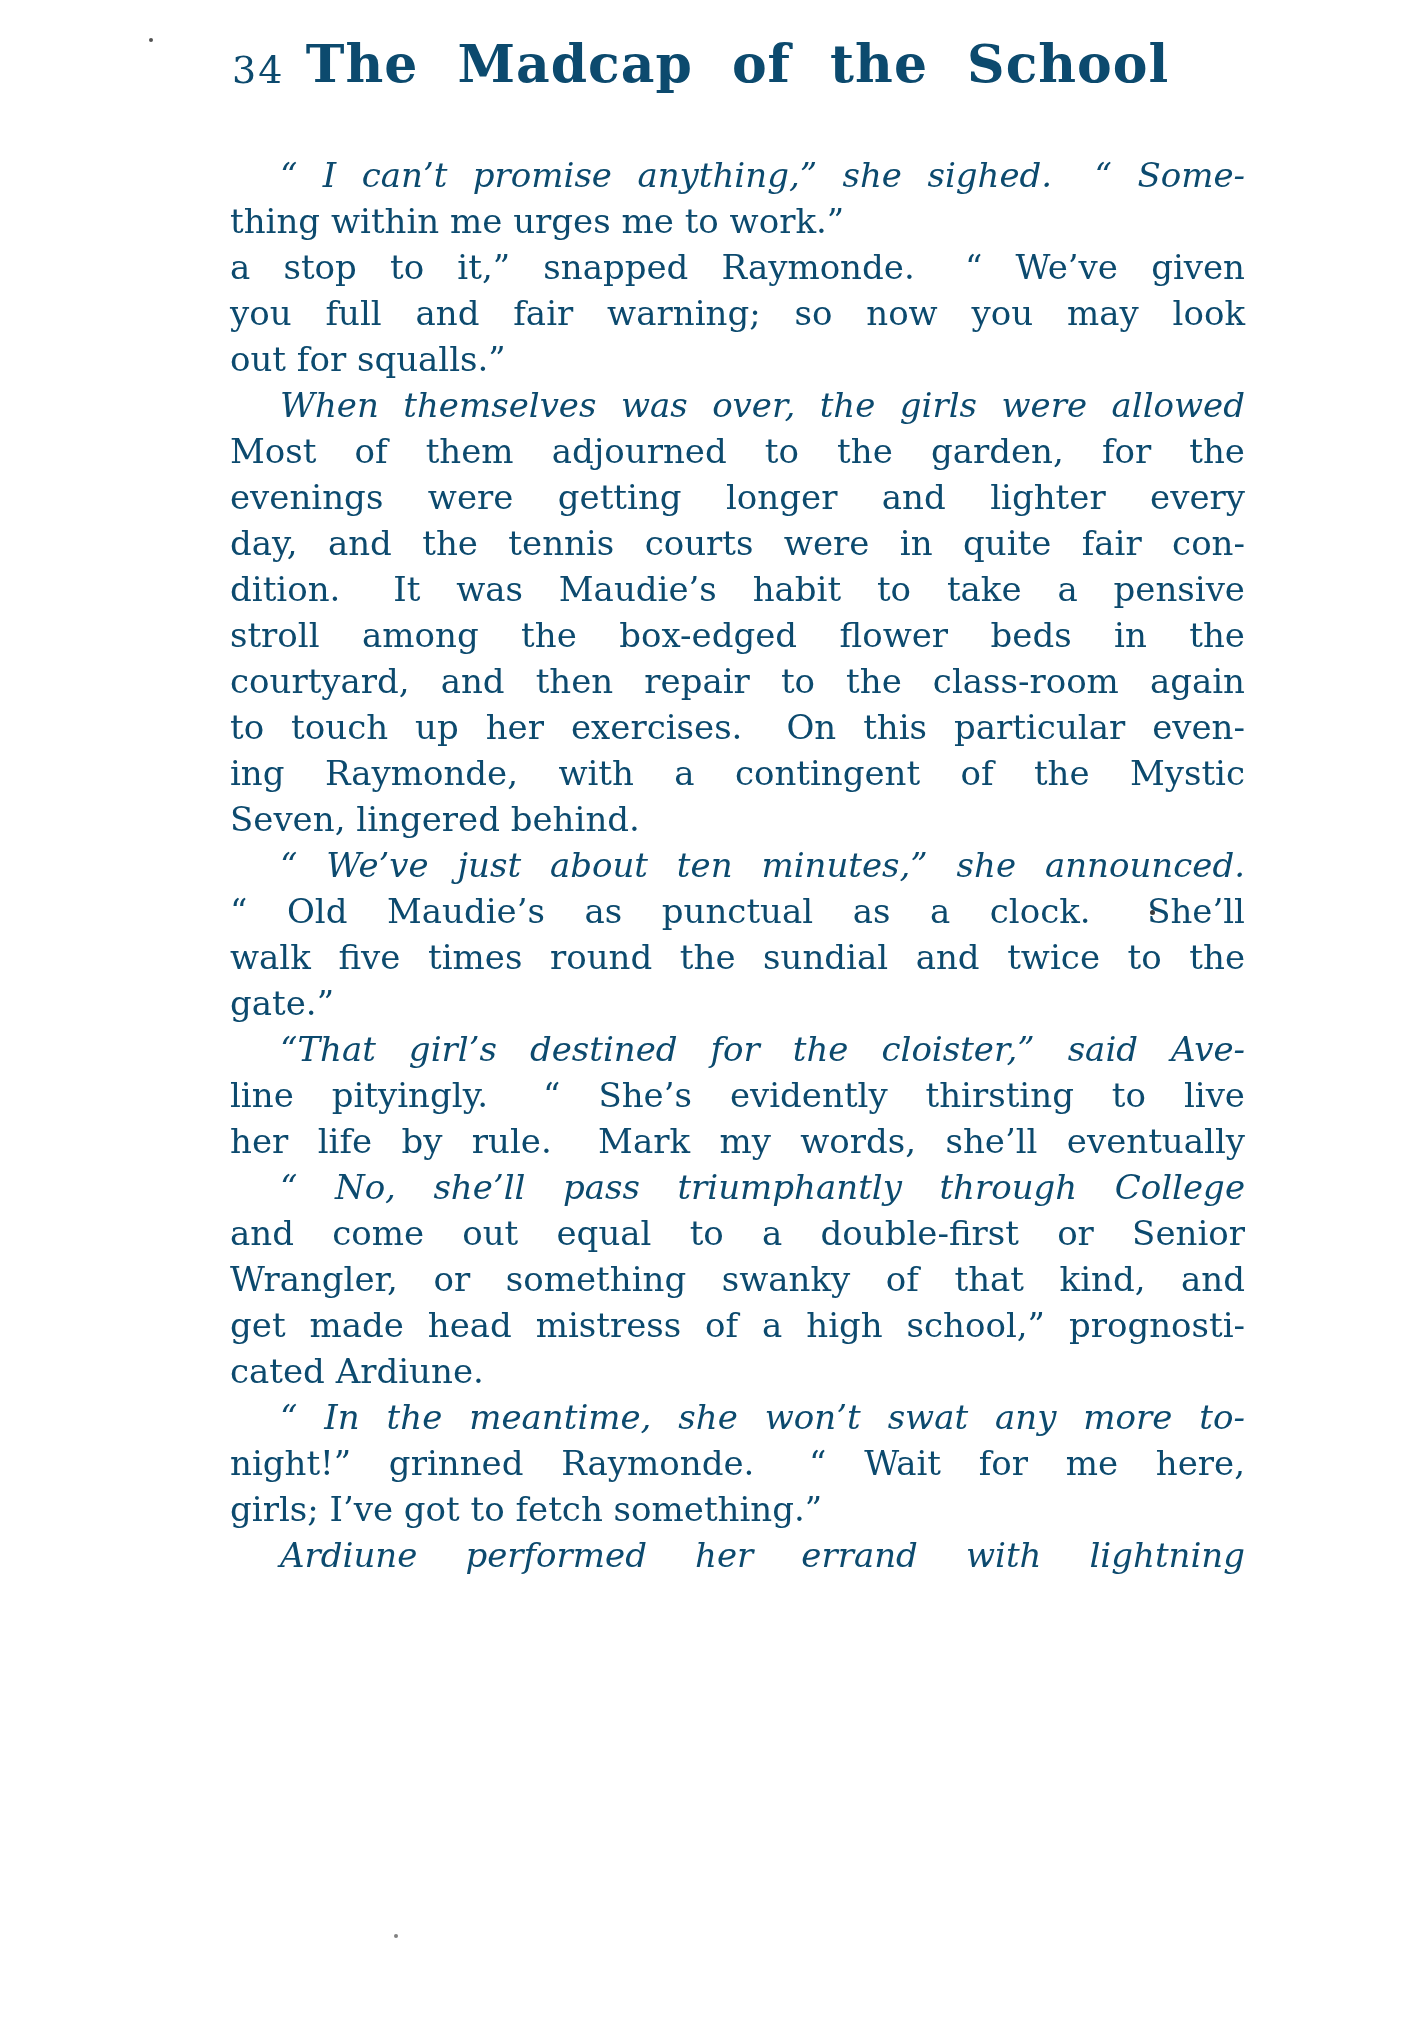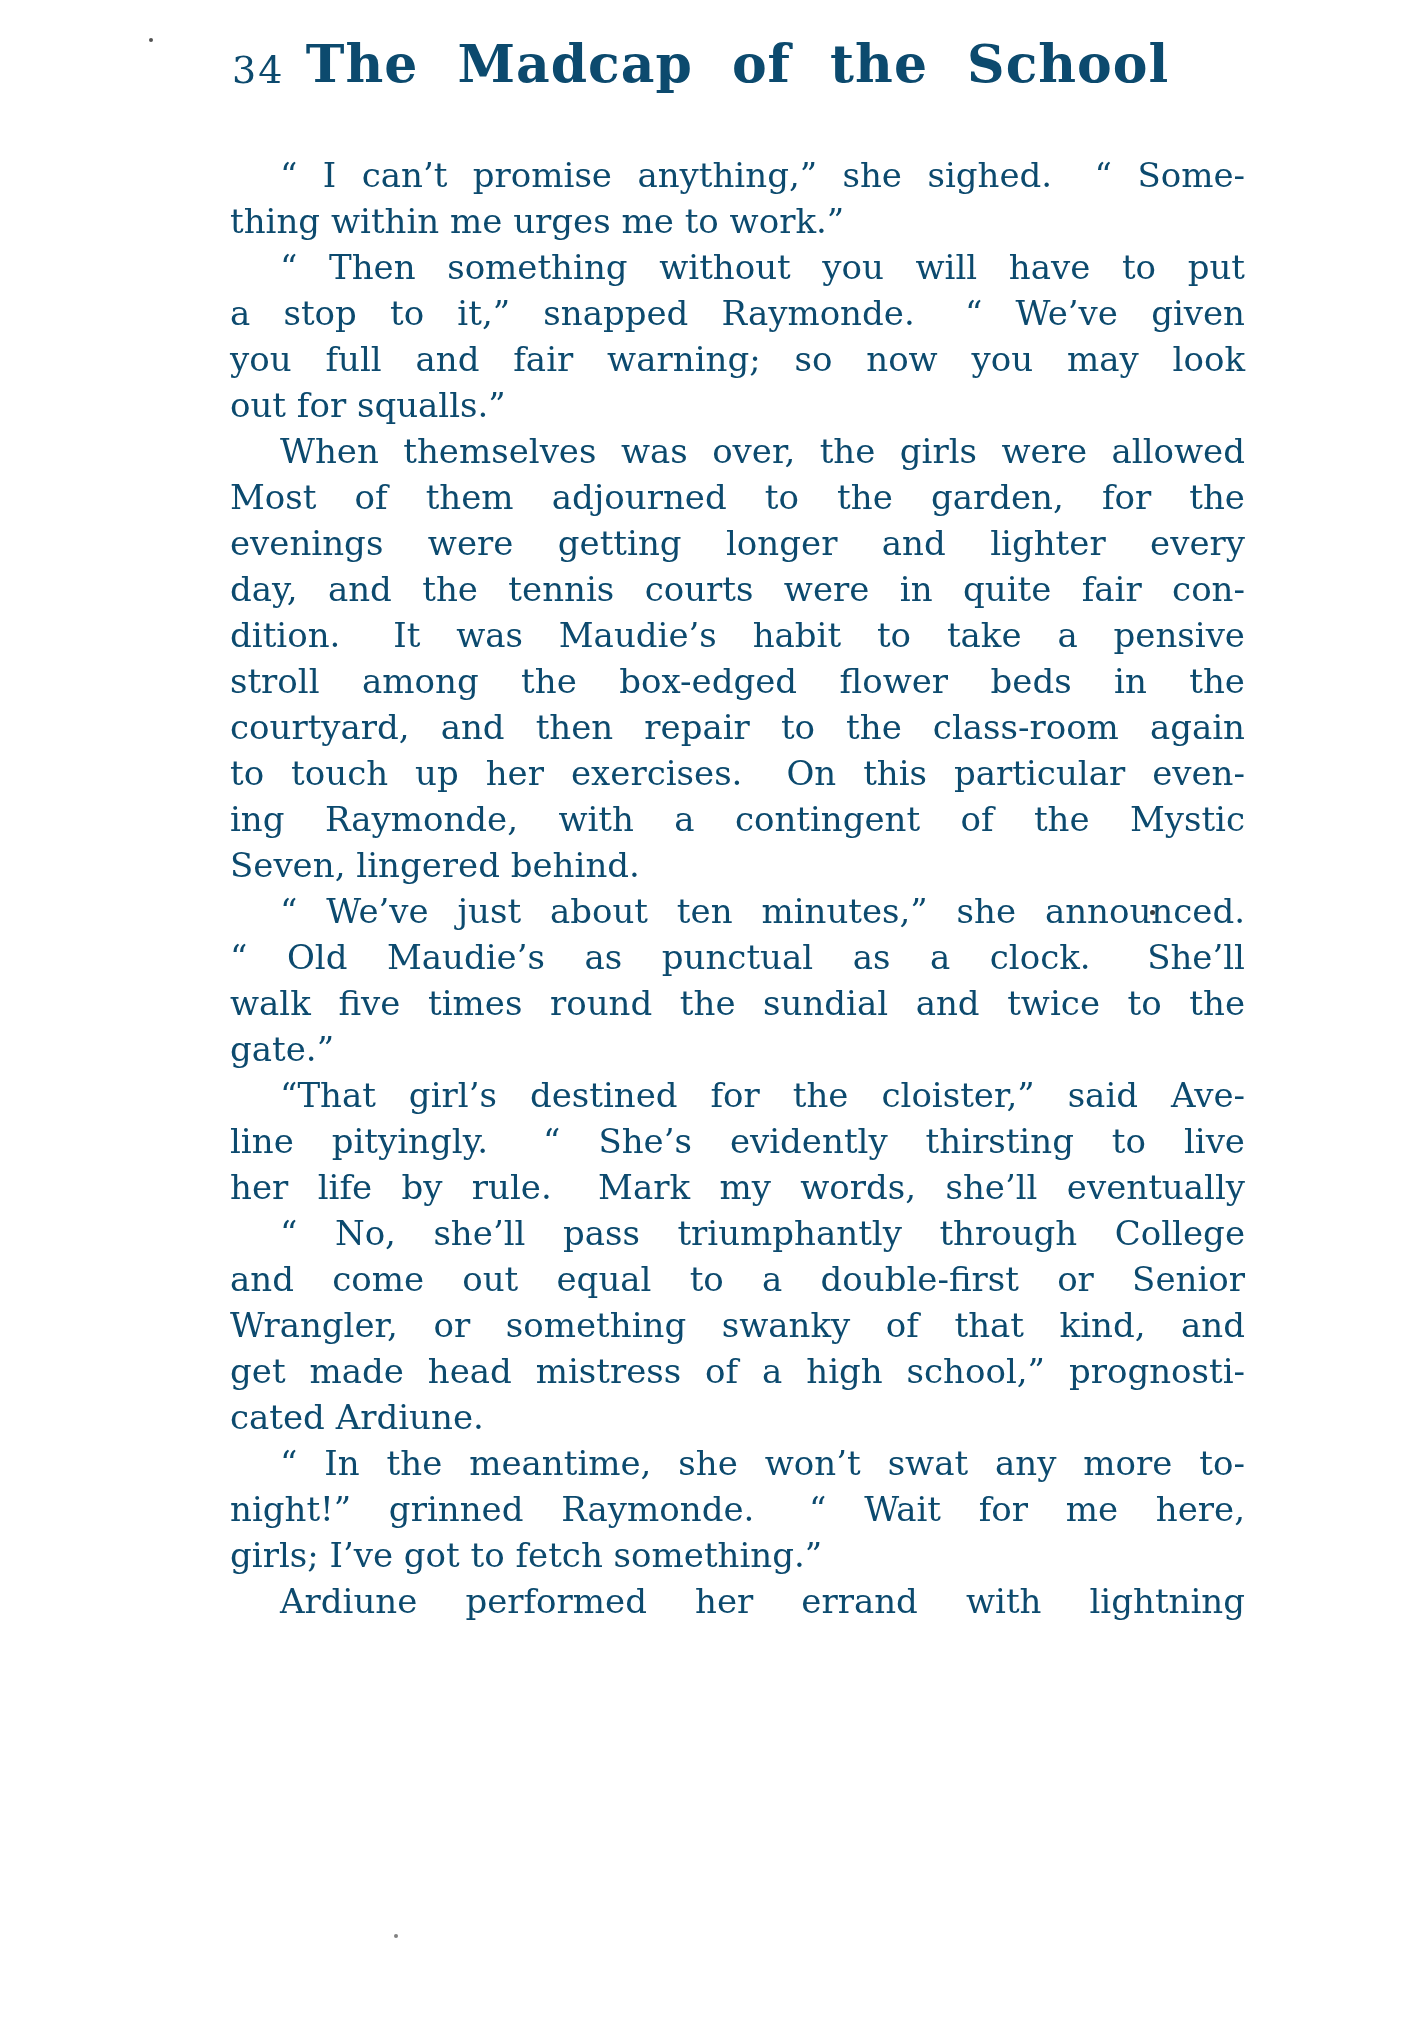--- a/index.html
+++ b/index.html
@@ -49,20 +49,21 @@
     height: 46px;
     text-align: left;
     overflow: visible;
   }
   .line.just {
     text-align: justify;
     text-align-last: justify;
   }
   .line.indent {
     text-indent: 50px;
+    font-style: italic;
   }
   .speckle {
     position: absolute;
     background: #1a1a1a;
     border-radius: 50%;
   }
   .sp1 { left: 149px;  top: 38px;   width: 4px; height: 4px; opacity: .75; }
   .sp2 { left: 1150px; top: 910px;  width: 5px; height: 5px; opacity: .85; }
   .sp3 { left: 394px;  top: 1934px; width: 4px; height: 4px; opacity: .55; }
 </style>
@@ -72,21 +73,20 @@
 <div class="page">
 
   <div class="header">
     <span class="pagenum">34</span>
     <h1 class="title">The Madcap of the School</h1>
   </div>
 
   <div class="textblock">
       <div class="line just indent">“ I can’t promise anything,” she sighed.  “ Some-</div>
       <div class="line">thing within me urges me to work.”</div>
-      <div class="line just indent">“ Then something without you will have to put</div>
       <div class="line just">a stop to it,” snapped Raymonde.  “ We’ve given</div>
       <div class="line just">you full and fair warning; so now you may look</div>
       <div class="line">out for squalls.”</div>
       <div class="line just indent">When themselves was over, the girls were allowed</div>
       <div class="line just">Most of them adjourned to the garden, for the</div>
       <div class="line just">evenings were getting longer and lighter every</div>
       <div class="line just">day, and the tennis courts were in quite fair con-</div>
       <div class="line just">dition.  It was Maudie’s habit to take a pensive</div>
       <div class="line just">stroll among the box-edged flower beds in the</div>
       <div class="line just">courtyard, and then repair to the class-room again</div>

